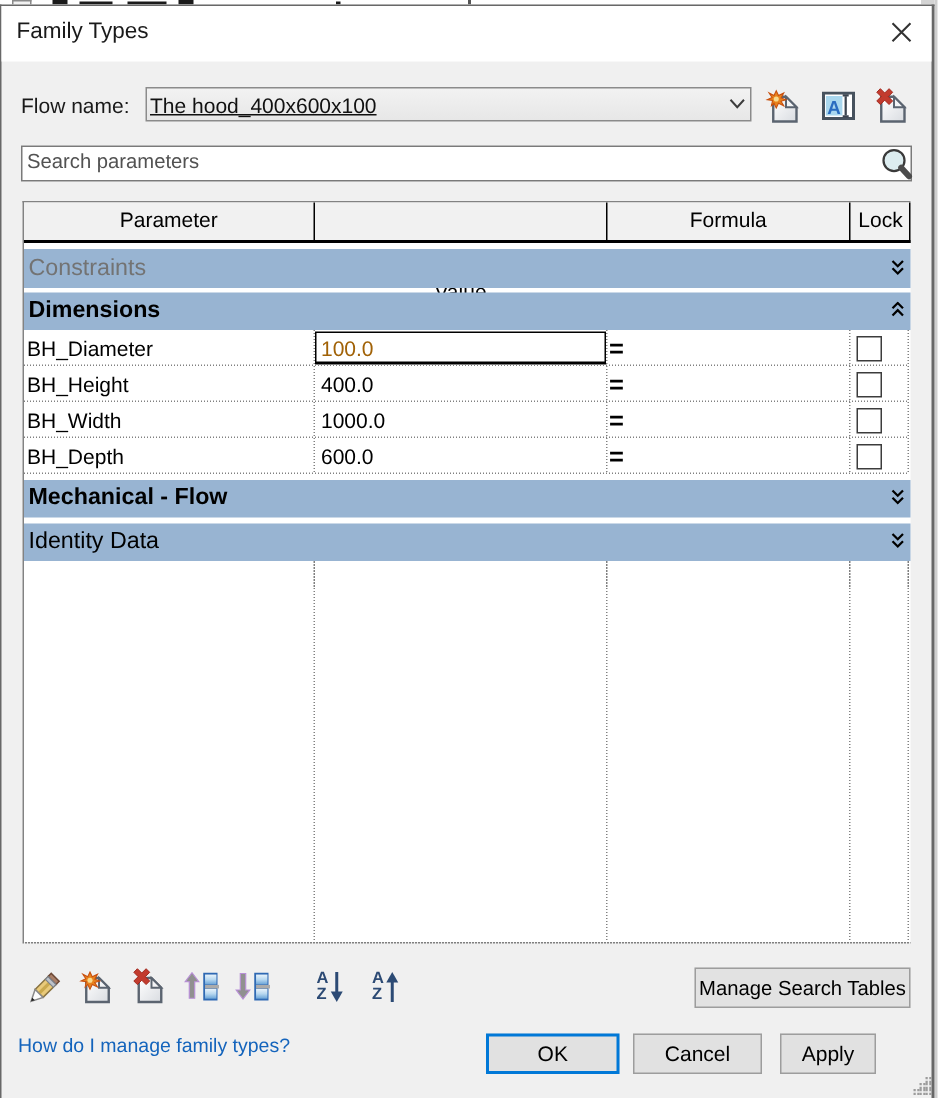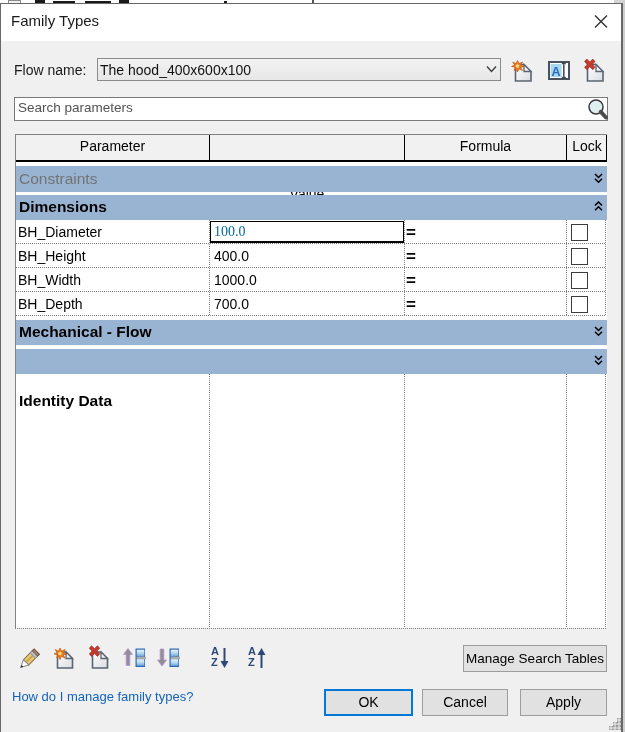--- a/index.html
+++ b/index.html
@@ -23,21 +23,21 @@
 <div class="abs" style="left:0;top:3px;width:623px;height:729px;background:#f0f0f0;border:1px solid #686868;border-right:2px solid #686868;border-bottom:none;"></div>
 
 <div class="abs" style="left:1px;top:4px;width:620px;height:37px;background:#ffffff;"></div>
 <div class="abs" style="left:11px;top:12px;font-size:15px;color:#1a1a1a;">Family Types</div>
 <svg class="abs" style="left:594px;top:14px;" width="14" height="15" viewBox="0 0 14 15">
   <path d="M1 1.5 L13 13.5 M13 1.5 L1 13.5" stroke="#333" stroke-width="1.4" fill="none"></path>
 </svg>
 
 <div class="abs" style="left:14px;top:62px;font-size:14px;color:#1a1a1a;">Flow name:</div>
 <div class="abs" style="left:97px;top:58px;width:404px;height:23px;background:linear-gradient(#f2f2f2,#e7e7e7);border:1px solid #8b8b8b;"></div>
-<div class="abs" style="left:100px;top:62px;font-size:14px;color:#111;">The hood_400x600x100</div>
+<div class="abs" style="left:100px;top:62px;font-size:14px;color:#111;text-decoration:underline;">The hood_400x600x100</div>
 <svg class="abs" style="left:486px;top:65px;" width="11" height="8" viewBox="0 0 11 8">
   <path d="M1 1.5 L5.5 6.5 L10 1.5" stroke="#3c3c3c" stroke-width="1.3" fill="none"></path>
 </svg>
 
 <svg class="abs" style="left:510px;top:56px;" width="27" height="28" viewBox="0 0 27 28">
   <defs>
       <linearGradient id="pg1" x1="0" y1="0" x2="1" y2="1">
     <stop offset="0" stop-color="#ffffff"></stop>
         <stop offset="1" stop-color="#d9dce1"></stop>
       </linearGradient>
@@ -94,24 +94,24 @@
 <div class="abs" style="left:19px;top:198px;font-size:15.5px;font-weight:bold;color:#000;">Dimensions</div>
 <svg class="abs" style="left:594px;top:201px;" width="9" height="11" viewBox="0 0 9 11">
   <path d="M1 4.5 L4.5 1 L8 4.5 M1 9.3 L4.5 5.8 L8 9.3" stroke="#000" stroke-width="1.5" fill="none"></path>
 </svg>
 
 <div id="rows"></div>
 <div class="abs" style="left:18px;top:224px;font-size:14px;color:#000;text-align:right;">BH_Diameter</div>
 <div class="abs" style="left:18px;top:248px;font-size:14px;color:#000;">BH_Height</div>
 <div class="abs" style="left:18px;top:272px;font-size:14px;color:#000;">BH_Width</div>
 <div class="abs" style="left:18px;top:296px;font-size:14px;color:#000;">BH_Depth</div>
-<div class="abs" style="left:214px;top:224px;font-size:14px;color:#0369a1;font-family:Liberation Serif, serif;">100.0</div>
+<div class="abs" style="left:214px;top:224px;font-size:14px;color:#a16207;">100.0</div>
 <div class="abs" style="left:214px;top:248px;font-size:14px;color:#000;">400.0</div>
 <div class="abs" style="left:214px;top:272px;font-size:14px;color:#000;text-align:center;">1000.0</div>
-<div class="abs" style="left:214px;top:296px;font-size:14px;color:#000;">700.0</div>
+<div class="abs" style="left:214px;top:296px;font-size:14px;color:#000;">600.0</div>
 <div class="abs" style="left:406px;top:223px;font-size:17px;font-weight:bold;color:#000;">=</div>
 <div class="abs" style="left:406px;top:247px;font-size:17px;font-weight:bold;color:#000;">=</div>
 <div class="abs" style="left:406px;top:271px;font-size:17px;font-weight:bold;color:#000;">=</div>
 <div class="abs" style="left:406px;top:295px;font-size:17px;font-weight:bold;color:#000;">=</div>
 
 <div class="abs" style="left:571px;top:224px;width:17px;height:17px;background:#fff;border:1px solid #3c3c3c;"></div>
 <div class="abs" style="left:571px;top:248px;width:17px;height:17px;background:#fff;border:1px solid #3c3c3c;"></div>
 <div class="abs" style="left:571px;top:272px;width:17px;height:17px;background:#fff;border:1px solid #3c3c3c;"></div>
 <div class="abs" style="left:571px;top:296px;width:17px;height:17px;background:#fff;border:1px solid #3c3c3c;"></div>
 
@@ -127,21 +127,21 @@
 <div class="abs dot-v" style="left:566px;top:220px;height:96px;"></div>
 <div class="abs dot-v" style="left:605px;top:220px;height:96px;"></div>
 
 <div class="abs" style="left:16px;top:320px;width:591px;height:25px;background:#98b4d2;"></div>
 <div class="abs" style="left:19px;top:323px;font-size:15.5px;font-weight:bold;color:#000;">Mechanical - Flow</div>
 <svg class="abs" style="left:594px;top:326px;" width="9" height="11" viewBox="0 0 9 11">
   <path d="M1 1 L4.5 4.5 L8 1 M1 5.8 L4.5 9.3 L8 5.8" stroke="#000" stroke-width="1.5" fill="none"></path>
 </svg>
 
 <div class="abs" style="left:16px;top:349px;width:591px;height:25px;background:#98b4d2;"></div>
-<div class="abs" style="left:19px;top:352px;font-size:15.5px;font-weight:bold;color:#000;margin-top:40px;">Identity Data</div>
+<div class="abs" style="left:19px;top:352px;font-size:15.5px;font-weight:normal;color:#000;">Identity Data</div>
 <svg class="abs" style="left:594px;top:355px;" width="9" height="11" viewBox="0 0 9 11">
   <path d="M1 1 L4.5 4.5 L8 1 M1 5.8 L4.5 9.3 L8 5.8" stroke="#000" stroke-width="1.5" fill="none"></path>
 </svg>
 
 <div class="abs dot-v" style="left:209px;top:374px;height:254px;"></div>
 <div class="abs dot-v" style="left:404px;top:374px;height:254px;"></div>
 <div class="abs dot-v" style="left:566px;top:374px;height:254px;"></div>
 <div class="abs dot-v" style="left:605px;top:374px;height:254px;"></div>
 <div class="abs dot-h" style="left:15px;top:628px;width:592px;"></div>
 
@@ -204,21 +204,21 @@
   <text x="4" y="21" font-size="11" font-weight="bold" fill="#2c4a74" font-family="Liberation Sans">Z</text>
   <line x1="17.5" y1="23" x2="17.5" y2="7" stroke="#2c4a74" stroke-width="2"></line>
   <path d="M13.5 10 L21.5 10 L17.5 3 Z" fill="#2c4a74"></path>
 </svg>
 
 <div class="abs" style="left:463px;top:645px;width:144px;height:27px;background:#e2e2e2;border:1px solid #9d9d9d;font-size:13.5px;color:#000;text-align:center;line-height:25px;white-space:nowrap;">Manage Search Tables</div>
 
 <div class="abs" style="left:12px;top:689px;font-size:13px;color:#1464bc;">How do I manage family types?</div>
 <div class="abs" style="left:324px;top:689px;width:89px;height:27px;background:#e1e1e1;border:2px solid #0078d7;font-size:14px;color:#000;text-align:center;line-height:23px;">OK</div>
 <div class="abs" style="left:422px;top:689px;width:86px;height:27px;background:#e1e1e1;border:1px solid #9d9d9d;font-size:14px;color:#000;text-align:center;line-height:25px;">Cancel</div>
-<div class="abs" style="left:520px;top:689px;width:87px;height:27px;background:#e1e1e1;border:1px solid #9d9d9d;font-size:14px;color:#000;text-align:center;line-height:25px;">Apply</div>
+<div class="abs" style="left:520px;top:689px;width:64px;height:27px;background:#e1e1e1;border:1px solid #9d9d9d;font-size:14px;color:#000;text-align:center;line-height:25px;">Apply</div>
 
 <svg class="abs" style="left:608px;top:717px;" width="14" height="14" viewBox="0 0 14 14">
   <g fill="#9c9c9c">
     <rect x="9" y="1" width="1.5" height="1.5"></rect>
       <rect x="11.5" y="1" width="1.5" height="1.5"></rect>
     <rect x="9" y="3.5" width="1.5" height="1.5"></rect>
       <rect x="11.5" y="3.5" width="1.5" height="1.5"></rect>
     <rect x="5" y="5" width="1.5" height="1.5"></rect>
       <rect x="7.5" y="5" width="1.5" height="1.5"></rect>
     <rect x="5" y="7.5" width="1.5" height="1.5"></rect>

